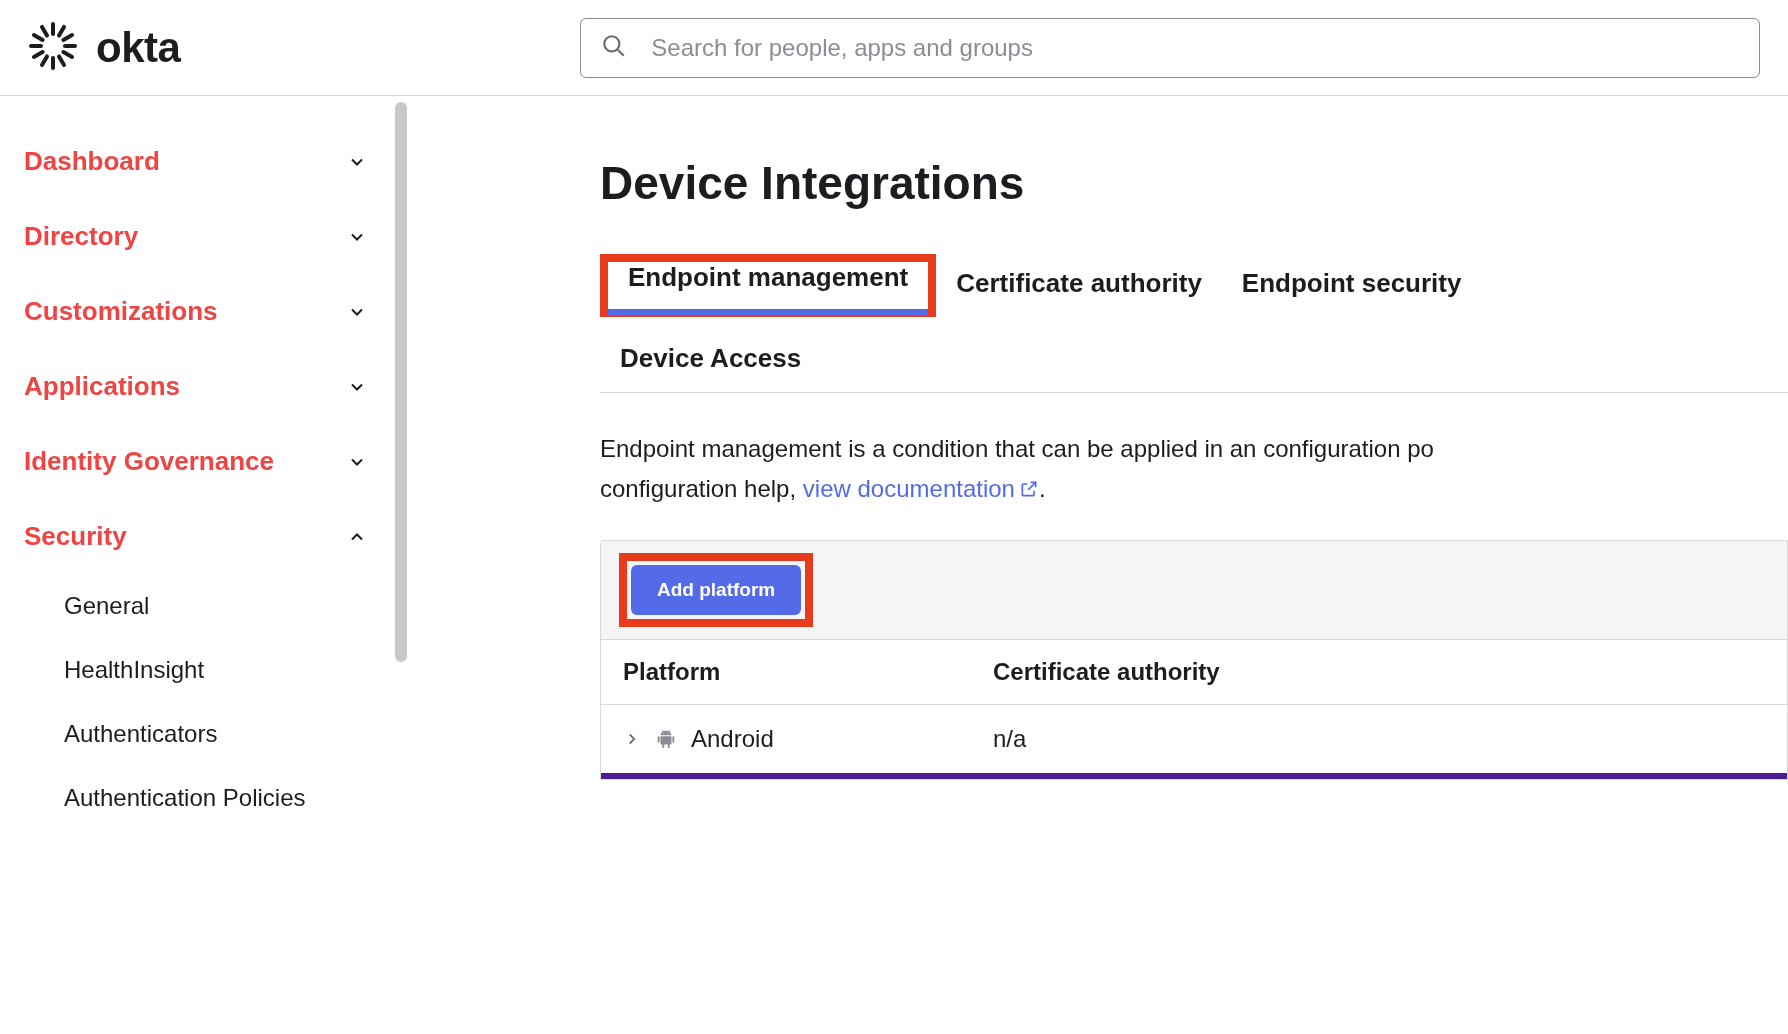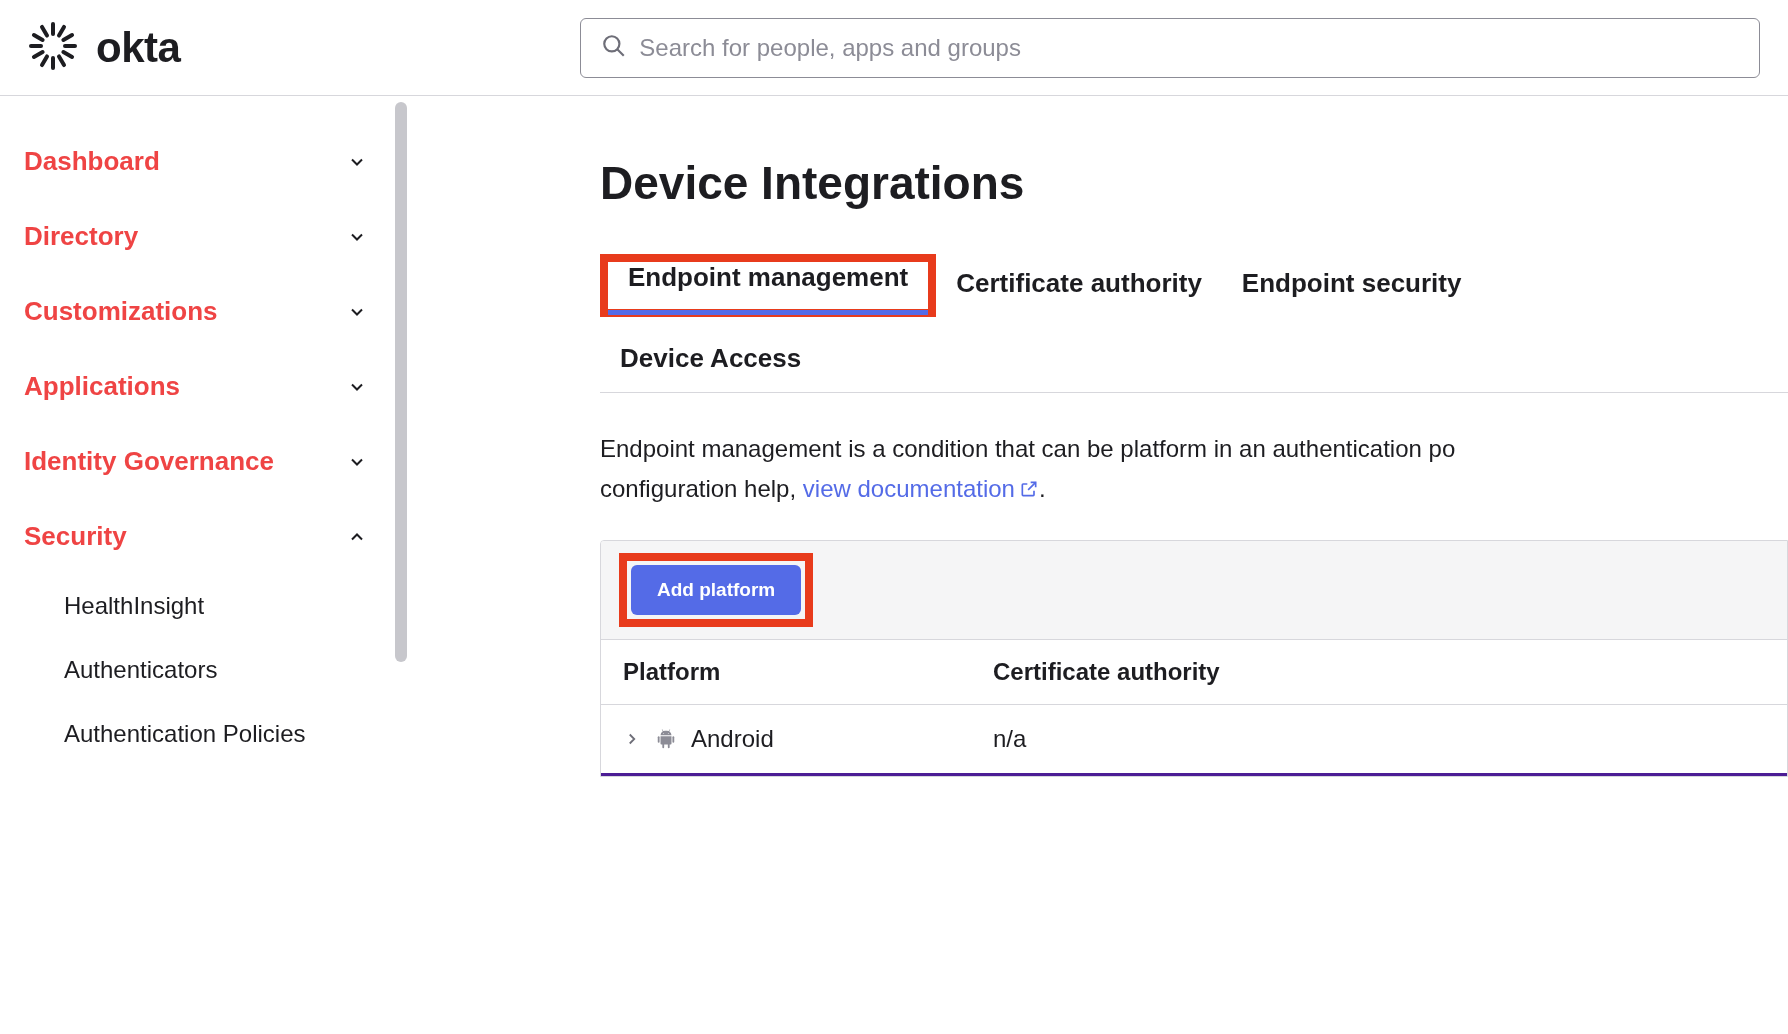--- a/index.html
+++ b/index.html
@@ -15,21 +15,21 @@
       border-bottom: 1px solid #d7d7dc; height: 96px;
     }
     .logo-wrap { display: flex; align-items: center; gap: 18px; margin-right: 400px; }
     .logo-text { font-size: 42px; font-weight: 700; letter-spacing: -0.5px; color: #1d1d21; }
     .search-box {
       flex: 1; display: flex; align-items: center;
       border: 1px solid #8c8c96; border-radius: 6px; height: 60px; padding: 0 20px;
     }
     .search-box input {
       border: none; outline: none; font-size: 24px; width: 100%;
-      color: #0c4a6e; background: transparent; margin-left: 12px;
+      color: #0c4a6e; background: transparent; margin-left: 24px;
     }
     .search-box input::placeholder { color: #8c8c96; }
     .body-wrap { display: flex; flex: 1; overflow: hidden; }
     .scroll-track {
       width: 18px; background: transparent;
       display: flex; flex-direction: column; align-items: center; padding-top: 6px;
     }
     .scroll-thumb { width: 12px; height: 560px; background: #c7c7cc; border-radius: 6px; }
     .sidebar { width: 392px; padding: 28px 24px 28px 24px; overflow-y: hidden; }
     .nav-item {
@@ -61,21 +61,21 @@
     }
     .btn-highlight-wrap { display: inline-block; border: 8px solid #e83b1c; padding: 4px; }
     .table-head {
       display: flex; padding: 18px 22px; font-size: 24px;
       font-weight: 700; border-bottom: 1px solid #d7d7dc;
     }
     .col-platform { flex: 0 0 370px; }
     .col-ca { flex: 1; }
     .table-row {
       display: flex; align-items: flex-start; padding: 20px 22px;
-      font-size: 24px; border-bottom: 3px solid #4c1d95;
+      font-size: 24px; border-bottom: 6px solid #4c1d95;
     }
     .row-chev { margin-right: 14px; display: inline-flex; }
     .row-icon { margin-right: 14px; display: inline-flex; color: #8c8c96; }
   </style>
 </head>
 <body>
 
 <div class="app">
   <div class="top-bar">
     <div class="logo-wrap">
@@ -155,20 +155,21 @@
         </span>
       </div>
       <div class="nav-item">
         <span>Security</span>
         <span class="chevron">
           <svg width="20" height="20" viewBox="0 0 24 24">
               <polyline points="6 15 12 9 18 15"></polyline>
             </svg>
         </span>
       </div>
+      <div class="sub-item">General</div>
       <div class="sub-item">HealthInsight</div>
       <div class="sub-item">Authenticators</div>
       <div class="sub-item">Authentication Policies</div>
     </div>
 
     <div class="scroll-track">
       <div class="scroll-thumb"></div>
     </div>
 
     <div class="main">
@@ -178,21 +179,21 @@
         <span class="highlight-red">
           <span class="tab active">Endpoint management</span>
         </span>
         <span class="tab">Certificate authority</span>
         <span class="tab">Endpoint security</span>
         <div style="flex-basis:100%;height:0"></div>
         <span class="tab row2">Device Access</span>
       </div>
 
       <p class="desc">
-        <span>Endpoint management is a condition that can be platform in an authentication po</span><br>
+        <span>Endpoint management is a condition that can be applied in an configuration po</span><br>
         <span>configuration help, </span><a href="#" class="link"><span>view documentation</span><span class="ext-icon"><svg width="20" height="20" viewBox="0 0 24 24" fill="none" stroke="#546be7" stroke-width="2">
                 <path d="M14 4h6v6"></path>
                 <path d="M20 4l-9 9"></path>
                 <path d="M18 14v5a1 1 0 0 1-1 1H5a1 1 0 0 1-1-1V7a1 1 0 0 1 1-1h5"></path>
               </svg></span></a><span>.</span>
       </p>
 
       <div class="table-wrap">
         <div class="table-toolbar">
           <span class="btn-highlight-wrap">

